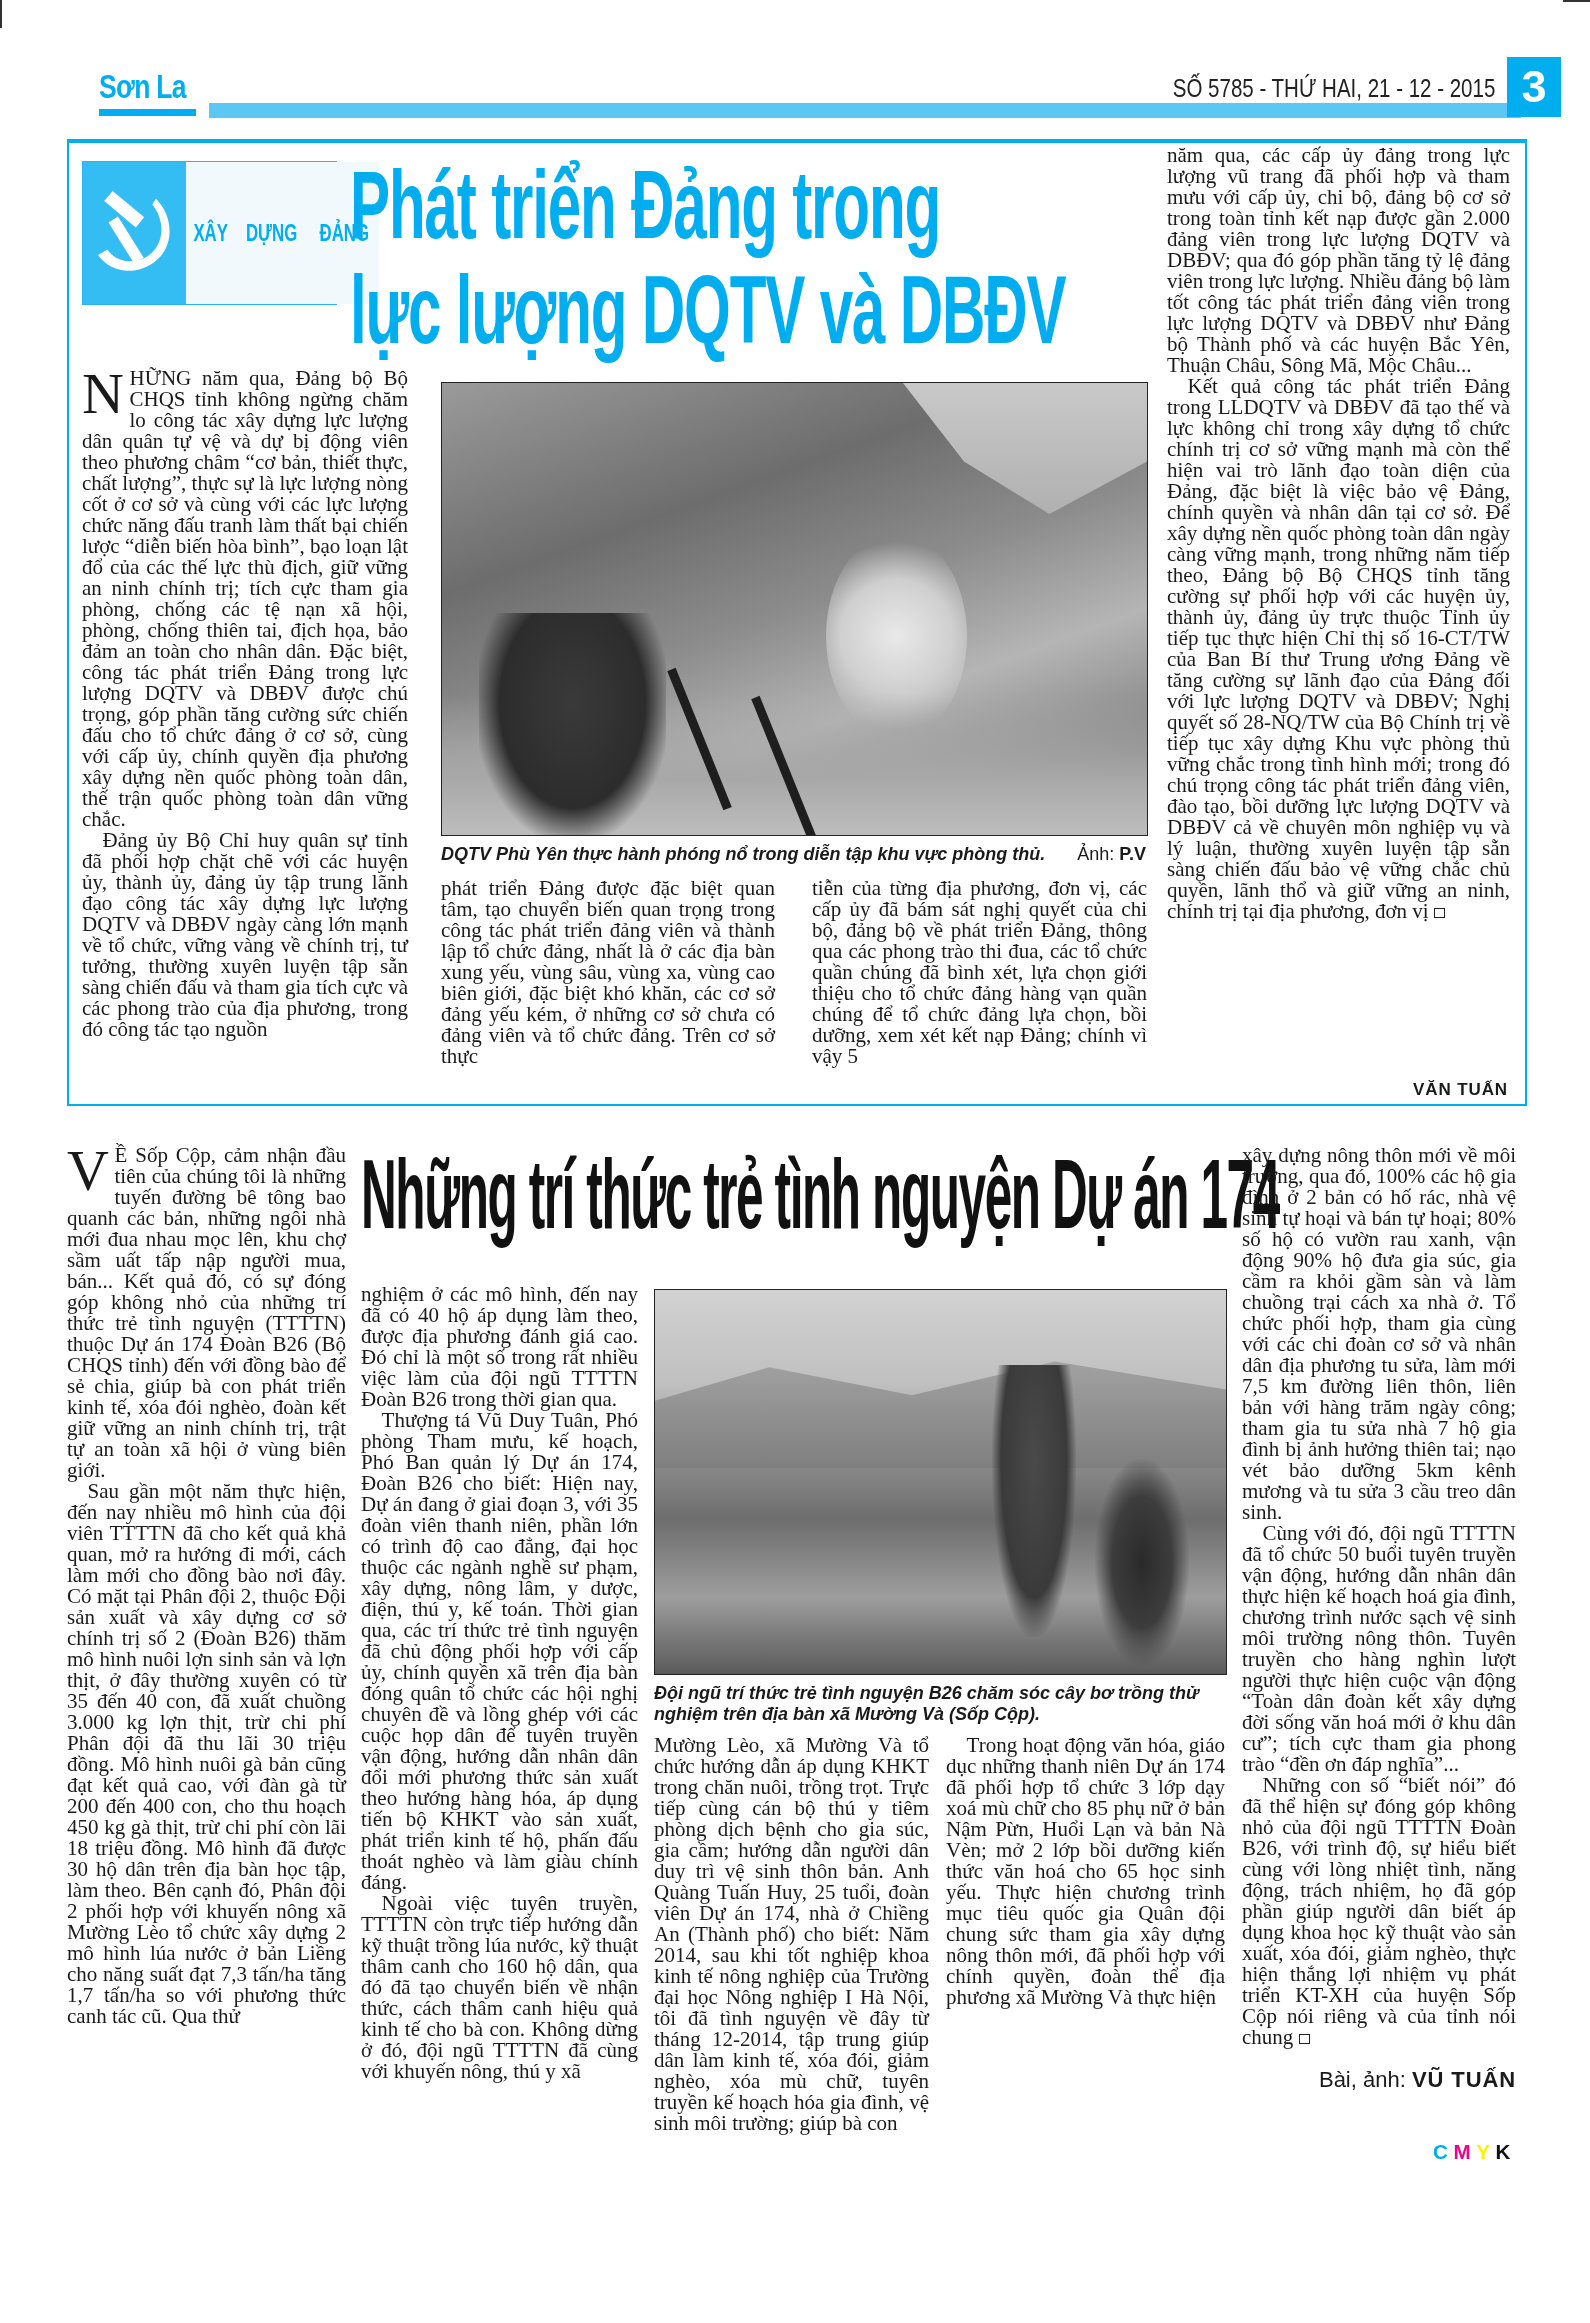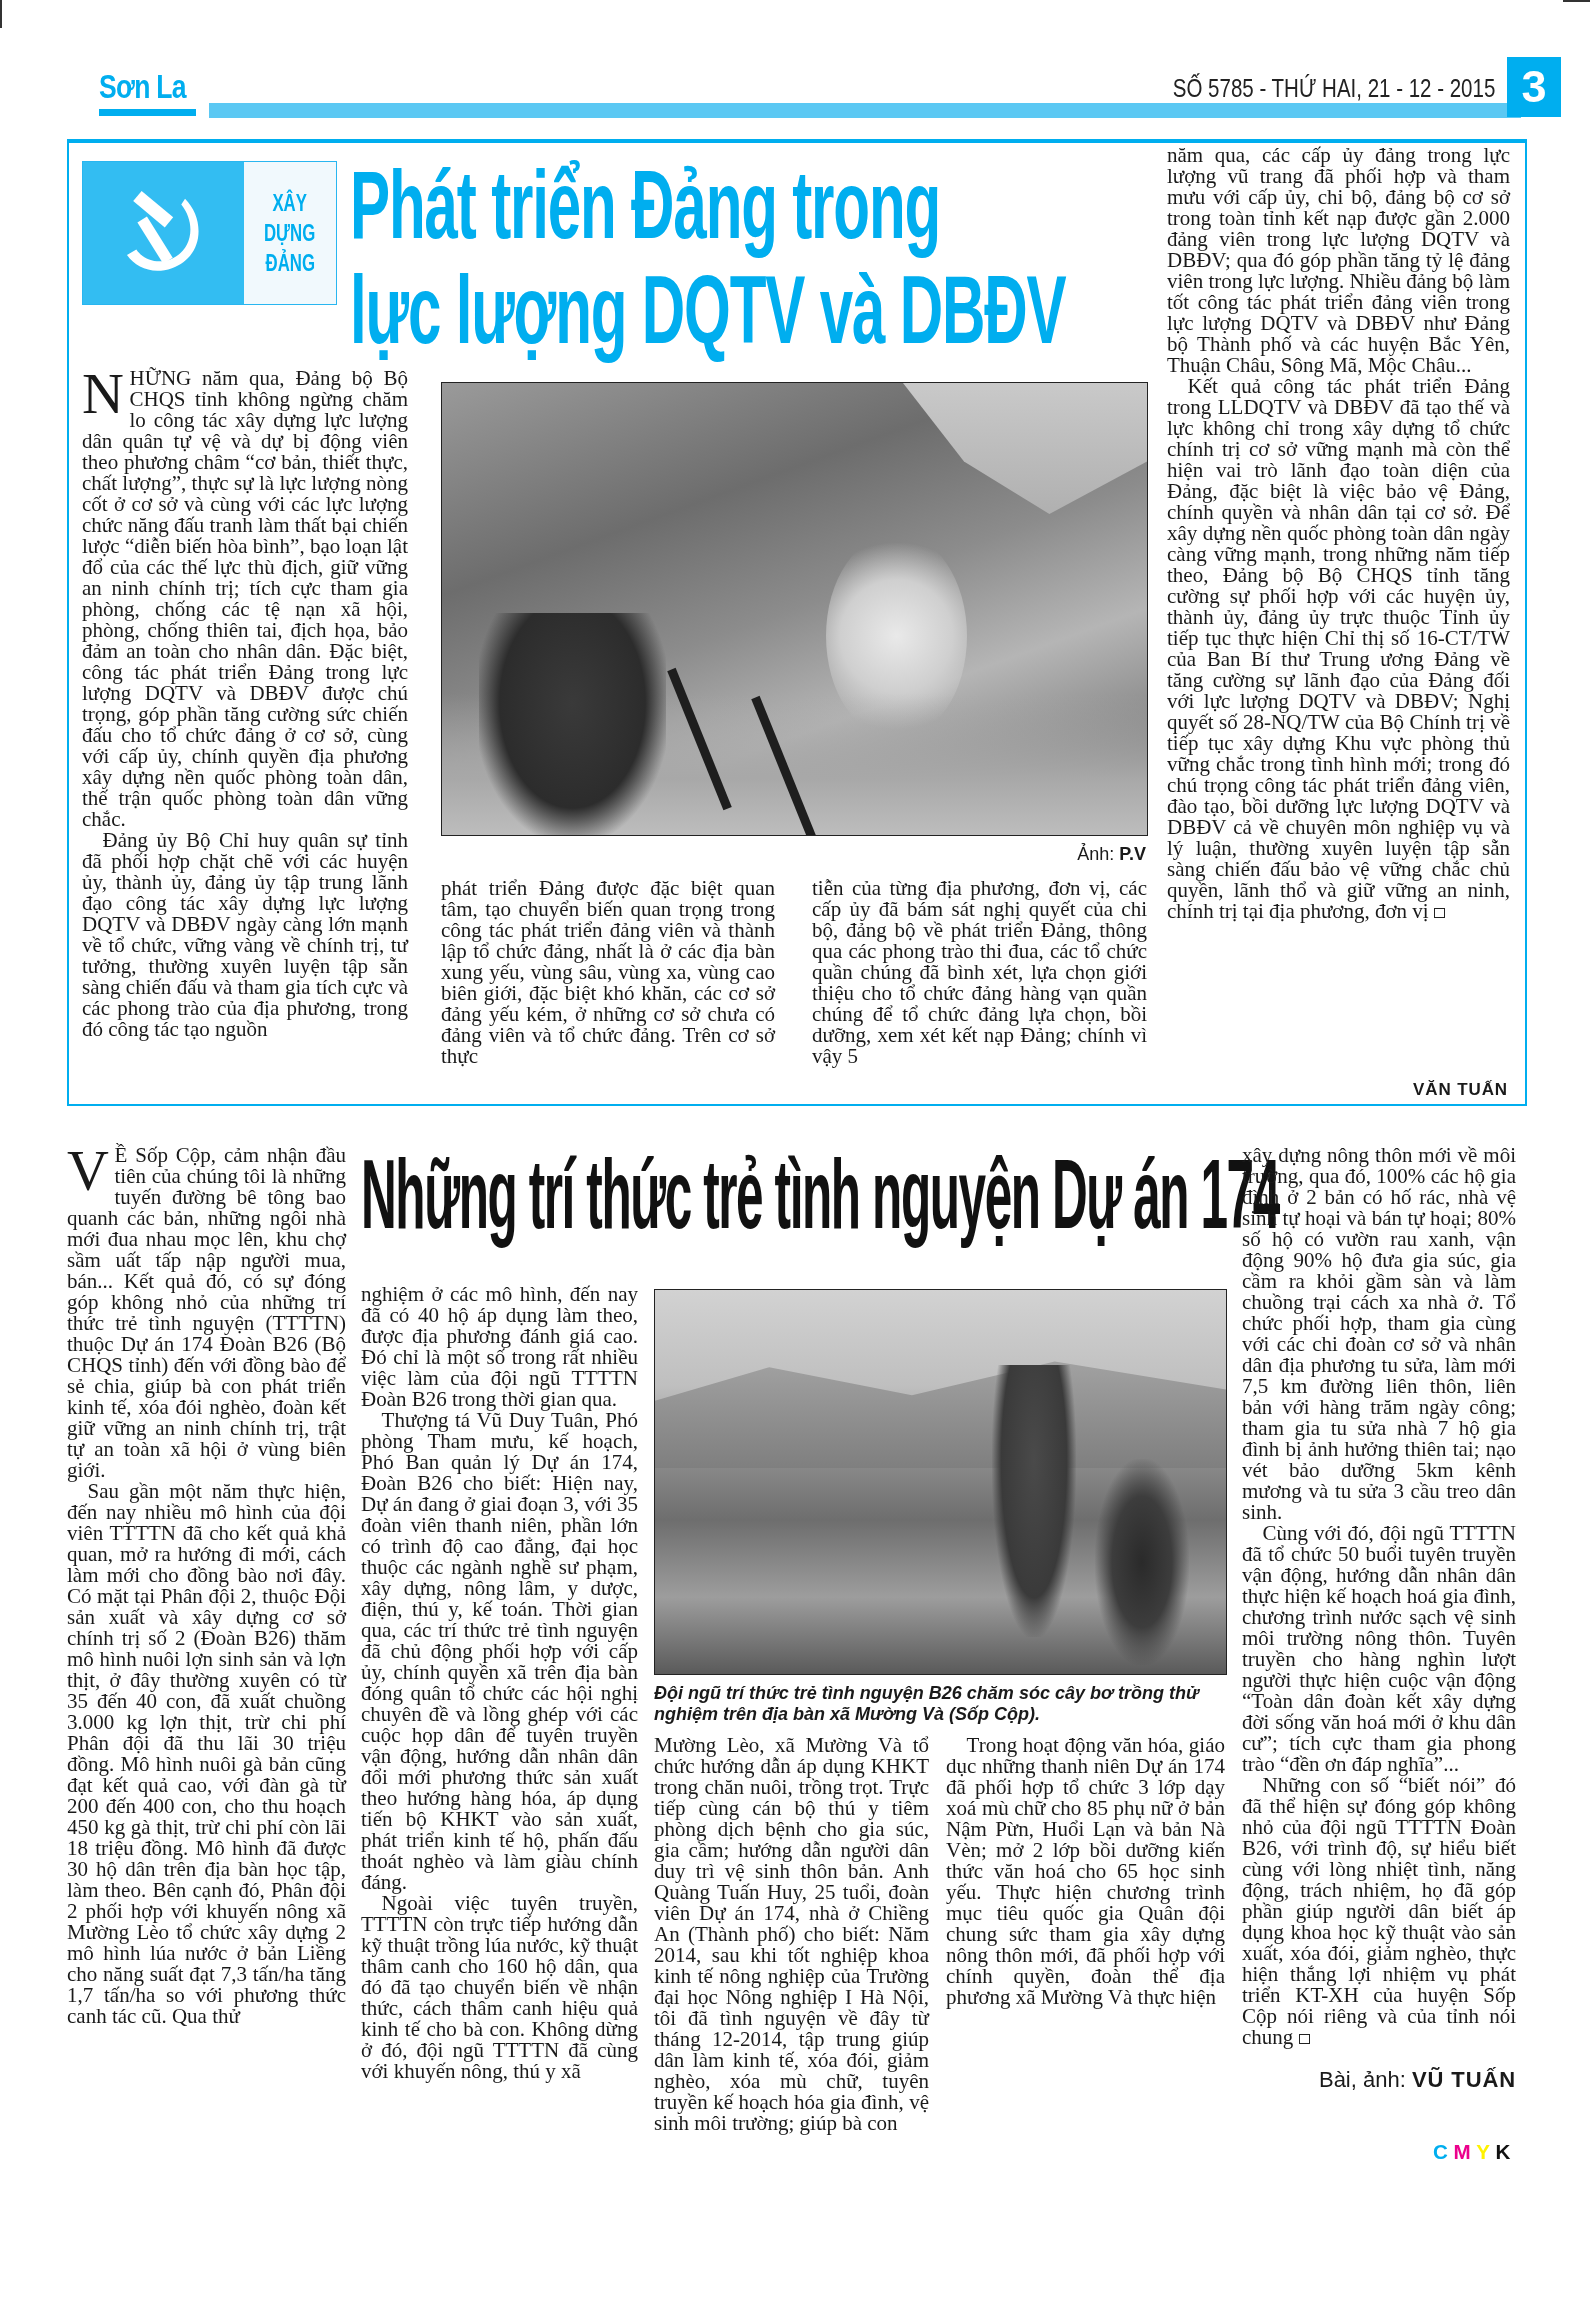--- a/index.html
+++ b/index.html
@@ -14,21 +14,21 @@
   .header-bar { position: absolute; left: 110px; top: 37px; width: 1312px; height: 15px; background: #5bc8f3; }
   .issue-info { position: absolute; right: 66px; top: 7.5px; font-family: "Liberation Sans", sans-serif; font-size: 25px; color: #222;
     transform: scaleX(0.82); transform-origin: right top; white-space: nowrap; }
   .page-number { position: absolute; right: 0; top: -9.4px; width: 54px; height: 60px; background: #00aeef; color: #fff;
     font-family: "Liberation Sans", sans-serif; font-weight: bold; font-size: 45px; text-align: center; line-height: 60px; }
 
   
   .article-1 { position: absolute; left: 67px; top: 139px; width: 1460px; height: 967px; border: 2.8px solid #00aeef; border-top-width: 4.7px; }
   .section-badge { position: absolute; left: 13px; top: 18px; width: 255px; height: 144px; border: 1.9px solid #29b6f0; display: flex; }
   .badge-left { width: 161px; height: 100%; background: #33bdf2; display: flex; align-items: center; justify-content: center; }
-  .badge-right { flex: 1; background: #f1f9fd; display: flex; flex-direction: column; align-items: center; justify-content: center; }
+  .badge-right { flex: 1; background: #f1f9fd; display: flex; flex-direction: row; align-items: center; justify-content: center; }
   .badge-word { font-family: "Liberation Sans", sans-serif; font-weight: bold; color: #00aeef; font-size: 24px; line-height: 30px;
     transform: scaleX(0.7); }
   .headline-1 { position: absolute; left: 281px; top: 9.4px; width: 843px; font-family: "Liberation Sans", sans-serif; font-weight: bold;
     color: #00aeef; font-size: 97px; line-height: 105px; letter-spacing: -1.9px; transform: scaleX(0.62); transform-origin: left top; white-space: nowrap; }
 
   .col { position: absolute; font-size: 21px; line-height: 21px; text-align: justify; text-align-last: left; hyphens: none; }
   .col p { text-indent: 20.6px; }
   .col p.no-indent { text-indent: 0; }
   .dropcap { float: left; font-size: 58px; line-height: 47px; margin: 1.9px 5.6px 0 0; font-family: "Liberation Serif", serif; }
 
@@ -116,20 +116,21 @@
   </div>
 
   <div class="a1-photo">
     <div class="photo-sky"></div>
     <div class="photo-smoke"></div>
     <div class="photo-ground"></div>
     <div class="photo-soldiers"></div>
     <div class="photo-launcher" style="left:253px;top:281px;"></div>
     <div class="photo-launcher" style="left:337px;top:309px;"></div>
   </div>
+  <div class="photo-caption-1">DQTV Phù Yên thực hành phóng nổ trong diễn tập khu vực phòng thủ.</div>
   <div class="photo-credit-1">
     <span>Ảnh:</span>
     <b>P.V</b>
   </div>
 
   <div class="col a1-col2">
     <p class="no-indent">phát triển Đảng được đặc biệt quan tâm, tạo chuyển biến quan trọng trong công tác phát triển đảng viên và thành lập tổ chức đảng, nhất là ở các địa bàn xung yếu, vùng sâu, vùng xa, vùng cao biên giới, đặc biệt khó khăn, các cơ sở đảng yếu kém, ở những cơ sở chưa có đảng viên và tổ chức đảng. Trên cơ sở thực</p>
   </div>
   <div class="col a1-col3">
     <p class="no-indent">tiễn của từng địa phương, đơn vị, các cấp ủy đã bám sát nghị quyết của chi bộ, đảng bộ về phát triển Đảng, thông qua các phong trào thi đua, các tổ chức quần chúng đã bình xét, lựa chọn giới thiệu cho tổ chức đảng hàng vạn quần chúng để tổ chức đảng lựa chọn, bồi dưỡng, xem xét kết nạp Đảng; chính vì vậy 5</p>

